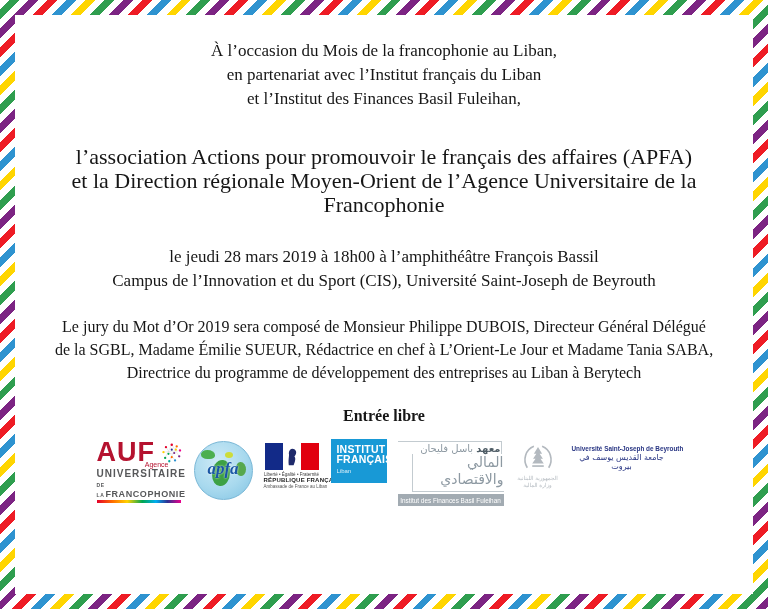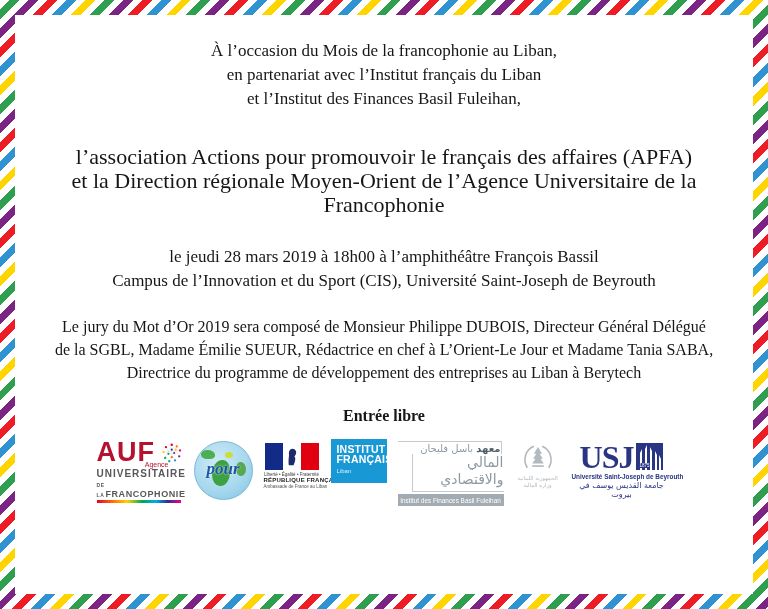--- a/index.html
+++ b/index.html
@@ -169,21 +169,21 @@
         </div>
         <div class="auf-rainbow"></div>
 
       </div>
 
       <div class="logo apfa-circle">
         <span class="blob b1"></span>
         <span class="blob b2"></span>
         <span class="blob b3"></span>
         <span class="blob b4"></span>
-        <span class="apfa-text">pour</span>
+        <span class="apfa-text">apfa</span>
       </div>
 
       <div class="logo rf">
         <div class="rf-flag">
           <span class="rf-blue"></span>
           <span class="rf-white">
             <svg class="rf-marianne" viewBox="0 0 20 24">
               <path d="M6 23 C5 15 7 11 6 8 C6 3 10 1 13 3 C16 5 16 9 13 12 C15 14 14 18 12 23 Z" fill="#1f2a6b"></path>
             </svg>
           </span>
@@ -213,33 +213,19 @@
           <path d="M9 30 C3 20 7 8 17 4" stroke="#b3b9bf" stroke-width="2" fill="none"></path>
           <path d="M35 30 C41 20 37 8 27 4" stroke="#b3b9bf" stroke-width="2" fill="none"></path>
           <polygon points="22,5 27,13 24,13 28,19 25,19 29,25 15,25 19,19 16,19 20,13 17,13" fill="#b3b9bf"></polygon>
           <rect x="15" y="27" width="14" height="2" fill="#b3b9bf"></rect>
         </svg>
         <div class="mof-ar">الجمهورية اللبنانية</div>
         <div class="mof-ar">وزارة المالية</div>
       </div>
 
       <div class="logo usj">
-        <div class="usj-top">
-          <span class="usj-acronym">USJ</span>
-          <span class="usj-tower">
-            <svg viewBox="0 0 27 27">
-              <rect width="27" height="27" fill="#283583"></rect>
-              <path d="M4 27 V10 L6 6 V27 Z" fill="#ffffff"></path>
-              <path d="M9 27 V6 L11 2 V27 Z" fill="#ffffff"></path>
-              <path d="M14 27 V4 L16 8 V27 Z" fill="#ffffff"></path>
-              <path d="M19 27 V8 L21 12 V27 Z" fill="#ffffff"></path>
-              <path d="M23 27 V12 L25 16 V27 Z" fill="#ffffff"></path>
-            </svg>
-            <i class="usj-year">1875</i>
-          </span>
-        </div>
         <div class="usj-name">Université Saint-Joseph de Beyrouth</div>
         <div class="usj-ar">جامعة القديس يوسف في بيروت</div>
       </div>
 
     </div>
   </div>
 </div>
 
 </body></html>

